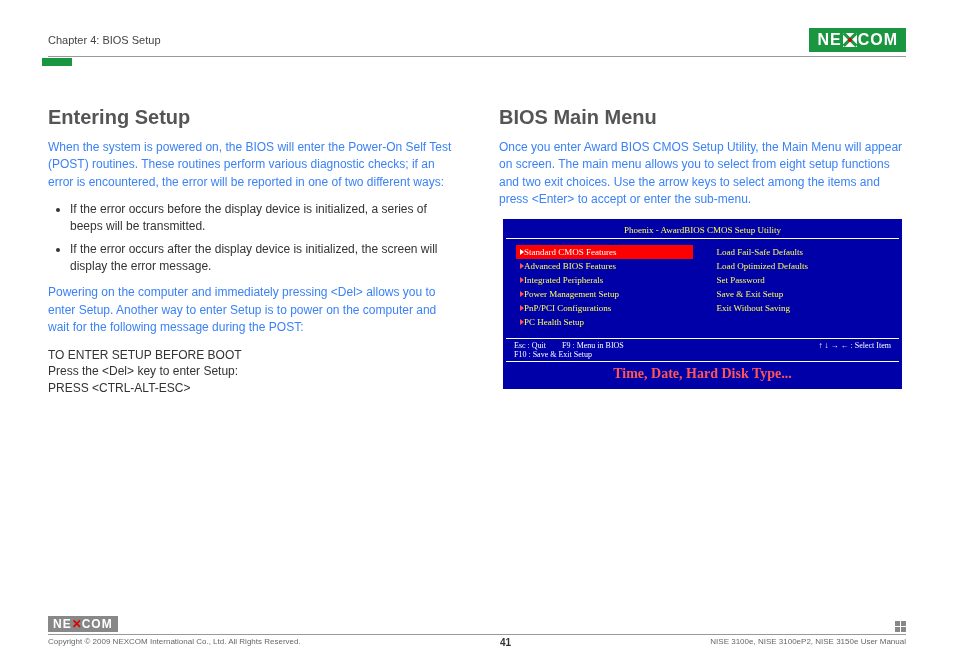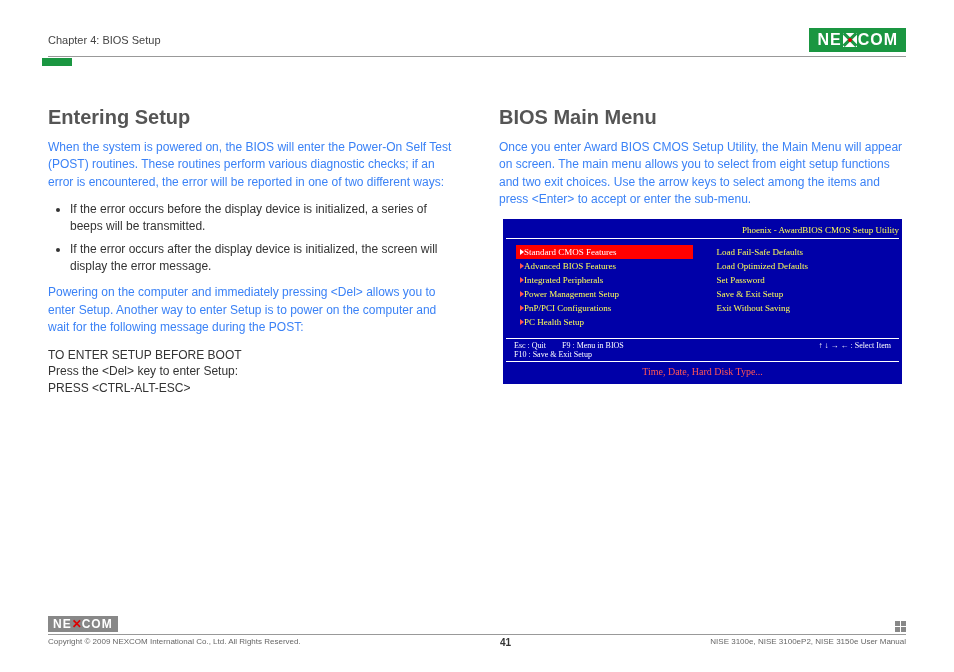--- a/index.html
+++ b/index.html
@@ -111,21 +111,21 @@
   }
   
   .bios-box {
     border: 3px solid #0000a8;
     background: #0000a8;
     margin: 8px 4px 0 4px;
     font-family: "Times New Roman", serif;
     color: #fff;
   }
   .bios-title {
-    text-align: right;
+    text-align: center;
     color: #ffff55;
     font-size: 9px;
     padding: 3px 0;
     border-bottom: 1px solid #fff;
   }
   .bios-body {
     display: flex;
     padding: 6px 0;
     border-bottom: 1px solid #fff;
     min-height: 100px;
@@ -156,23 +156,24 @@
   .bios-help {
     font-size: 8px;
     color: #fff;
     padding: 2px 8px;
     border-bottom: 1px solid #fff;
     display: flex;
     justify-content: space-between;
   }
   .bios-footer {
     text-align: center;
-    font-size: 10px;
+    font-size: 14px;
     color: #ff5555;
     padding: 4px 0;
+    font-weight: bold;
   }
   
   .footer {
     position: absolute;
     bottom: 24px;
     left: 48px;
     right: 48px;
   }
   .footer-logo-row {
     border-bottom: 1px solid #999;

